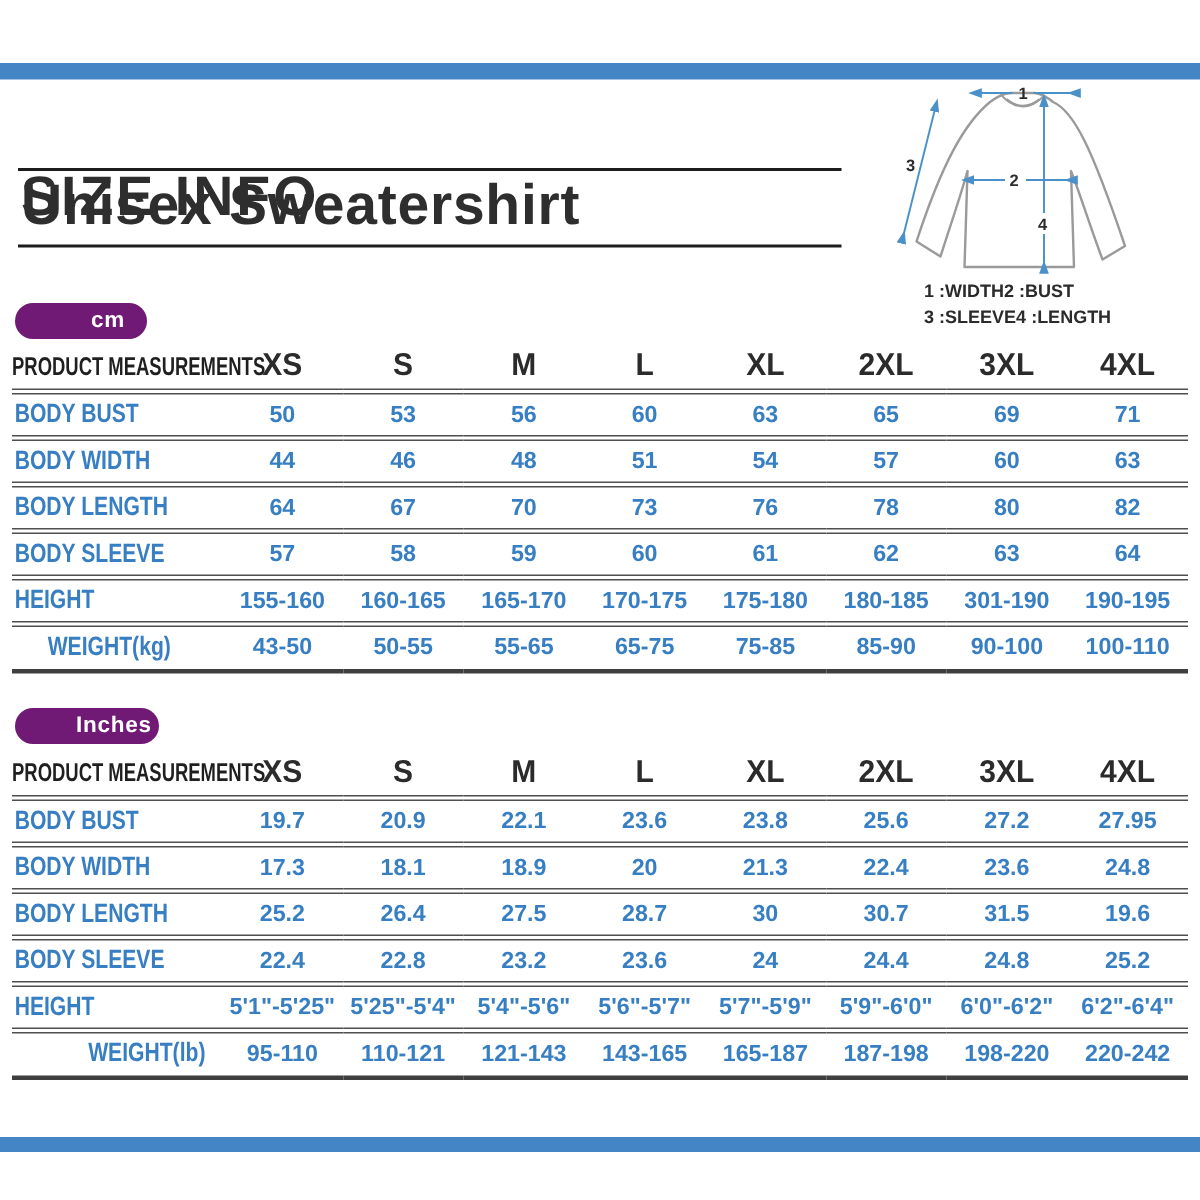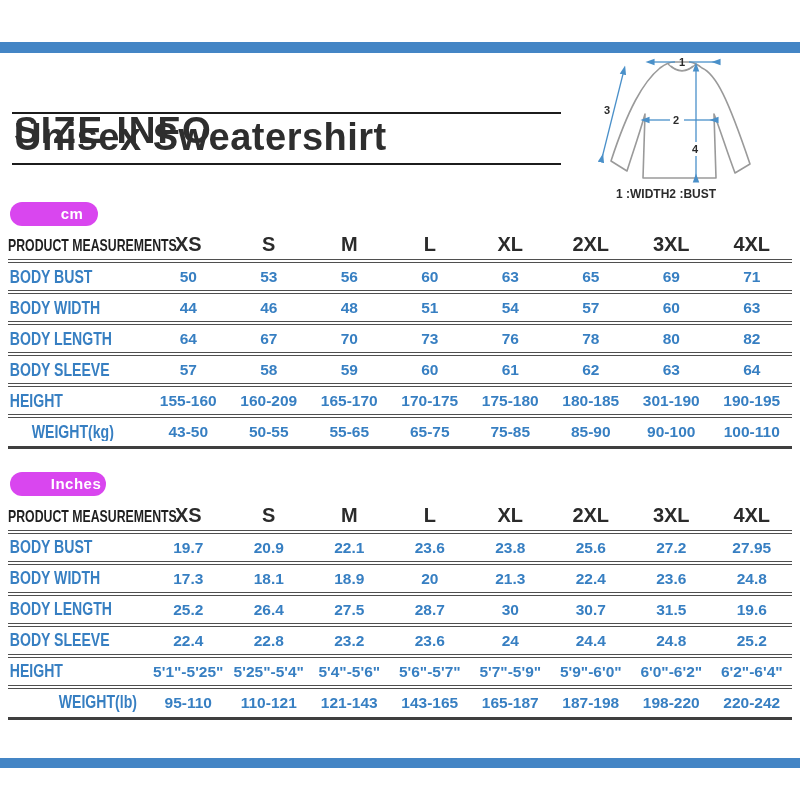--- a/index.html
+++ b/index.html
@@ -24,21 +24,21 @@
   .diagram { position:absolute; left:598px; top:54px; width:196px; height:132px; }
   .legend {
     position:absolute; left:616px; top:186px; width:180px;
     font-size:12px; font-weight:bold; color:#2b2b2b; line-height:17px;
   }
   .legend-row { display:flex; }
   .legend-item { white-space:nowrap; }
 
   .unit-badge {
     position:absolute; left:10px; width:88px; height:24px;
-    background:#d946ef; border-radius:13px; color:#fff;
+    background:#701a75; border-radius:13px; color:#fff;
     font-size:15px; font-weight:bold; text-align:center; line-height:24px;
     letter-spacing:0.5px;
     padding-left:36px;
   }
   .badge-cm { top:202px; }
   .badge-in { top:472px; width:96px; }
 
   .table-wrap { position:absolute; left:8px; width:784px; }
   .table-cm { top:230px; }
   .table-in { top:501px; }
@@ -127,20 +127,28 @@
 
   <div class="legend">
     <div class="legend-row">
       <span class="legend-item">
         <span>1</span> <span>:WIDTH</span>
       </span>
       <span class="legend-item">
         <span>2</span> <span>:BUST</span>
       </span>
     </div>
+    <div class="legend-row">
+      <span class="legend-item">
+        <span>3</span> <span>:SLEEVE</span>
+      </span>
+      <span class="legend-item">
+        <span>4</span> <span>:LENGTH</span>
+      </span>
+    </div>
   </div>
 
   <div class="unit-badge badge-cm">cm</div>
   <div class="table-wrap table-cm">
       <table class="size-table">
         <thead>
           <tr>
             <th class="col-label" style="text-align: left;"><span class="pm-head">PRODUCT MEASUREMENTS</span></th>
             <th class="size-head">XS</th>
             <th class="size-head">S</th>
@@ -193,21 +201,21 @@
             <td class="value">59</td>
             <td class="value">60</td>
             <td class="value">61</td>
             <td class="value">62</td>
             <td class="value">63</td>
             <td class="value">64</td>
           </tr>
           <tr>
             <th style="text-align: left;"><span class="row-label">HEIGHT</span></th>
             <td class="value">155-160</td>
-            <td class="value">160-209</td>
+            <td class="value">160-165</td>
             <td class="value">165-170</td>
             <td class="value">170-175</td>
             <td class="value">175-180</td>
             <td class="value">180-185</td>
             <td class="value">301-190</td>
             <td class="value">190-195</td>
           </tr>
           <tr>
             <th style="text-align: center;"><span class="row-label">WEIGHT(kg)</span></th>
             <td class="value">43-50</td>

